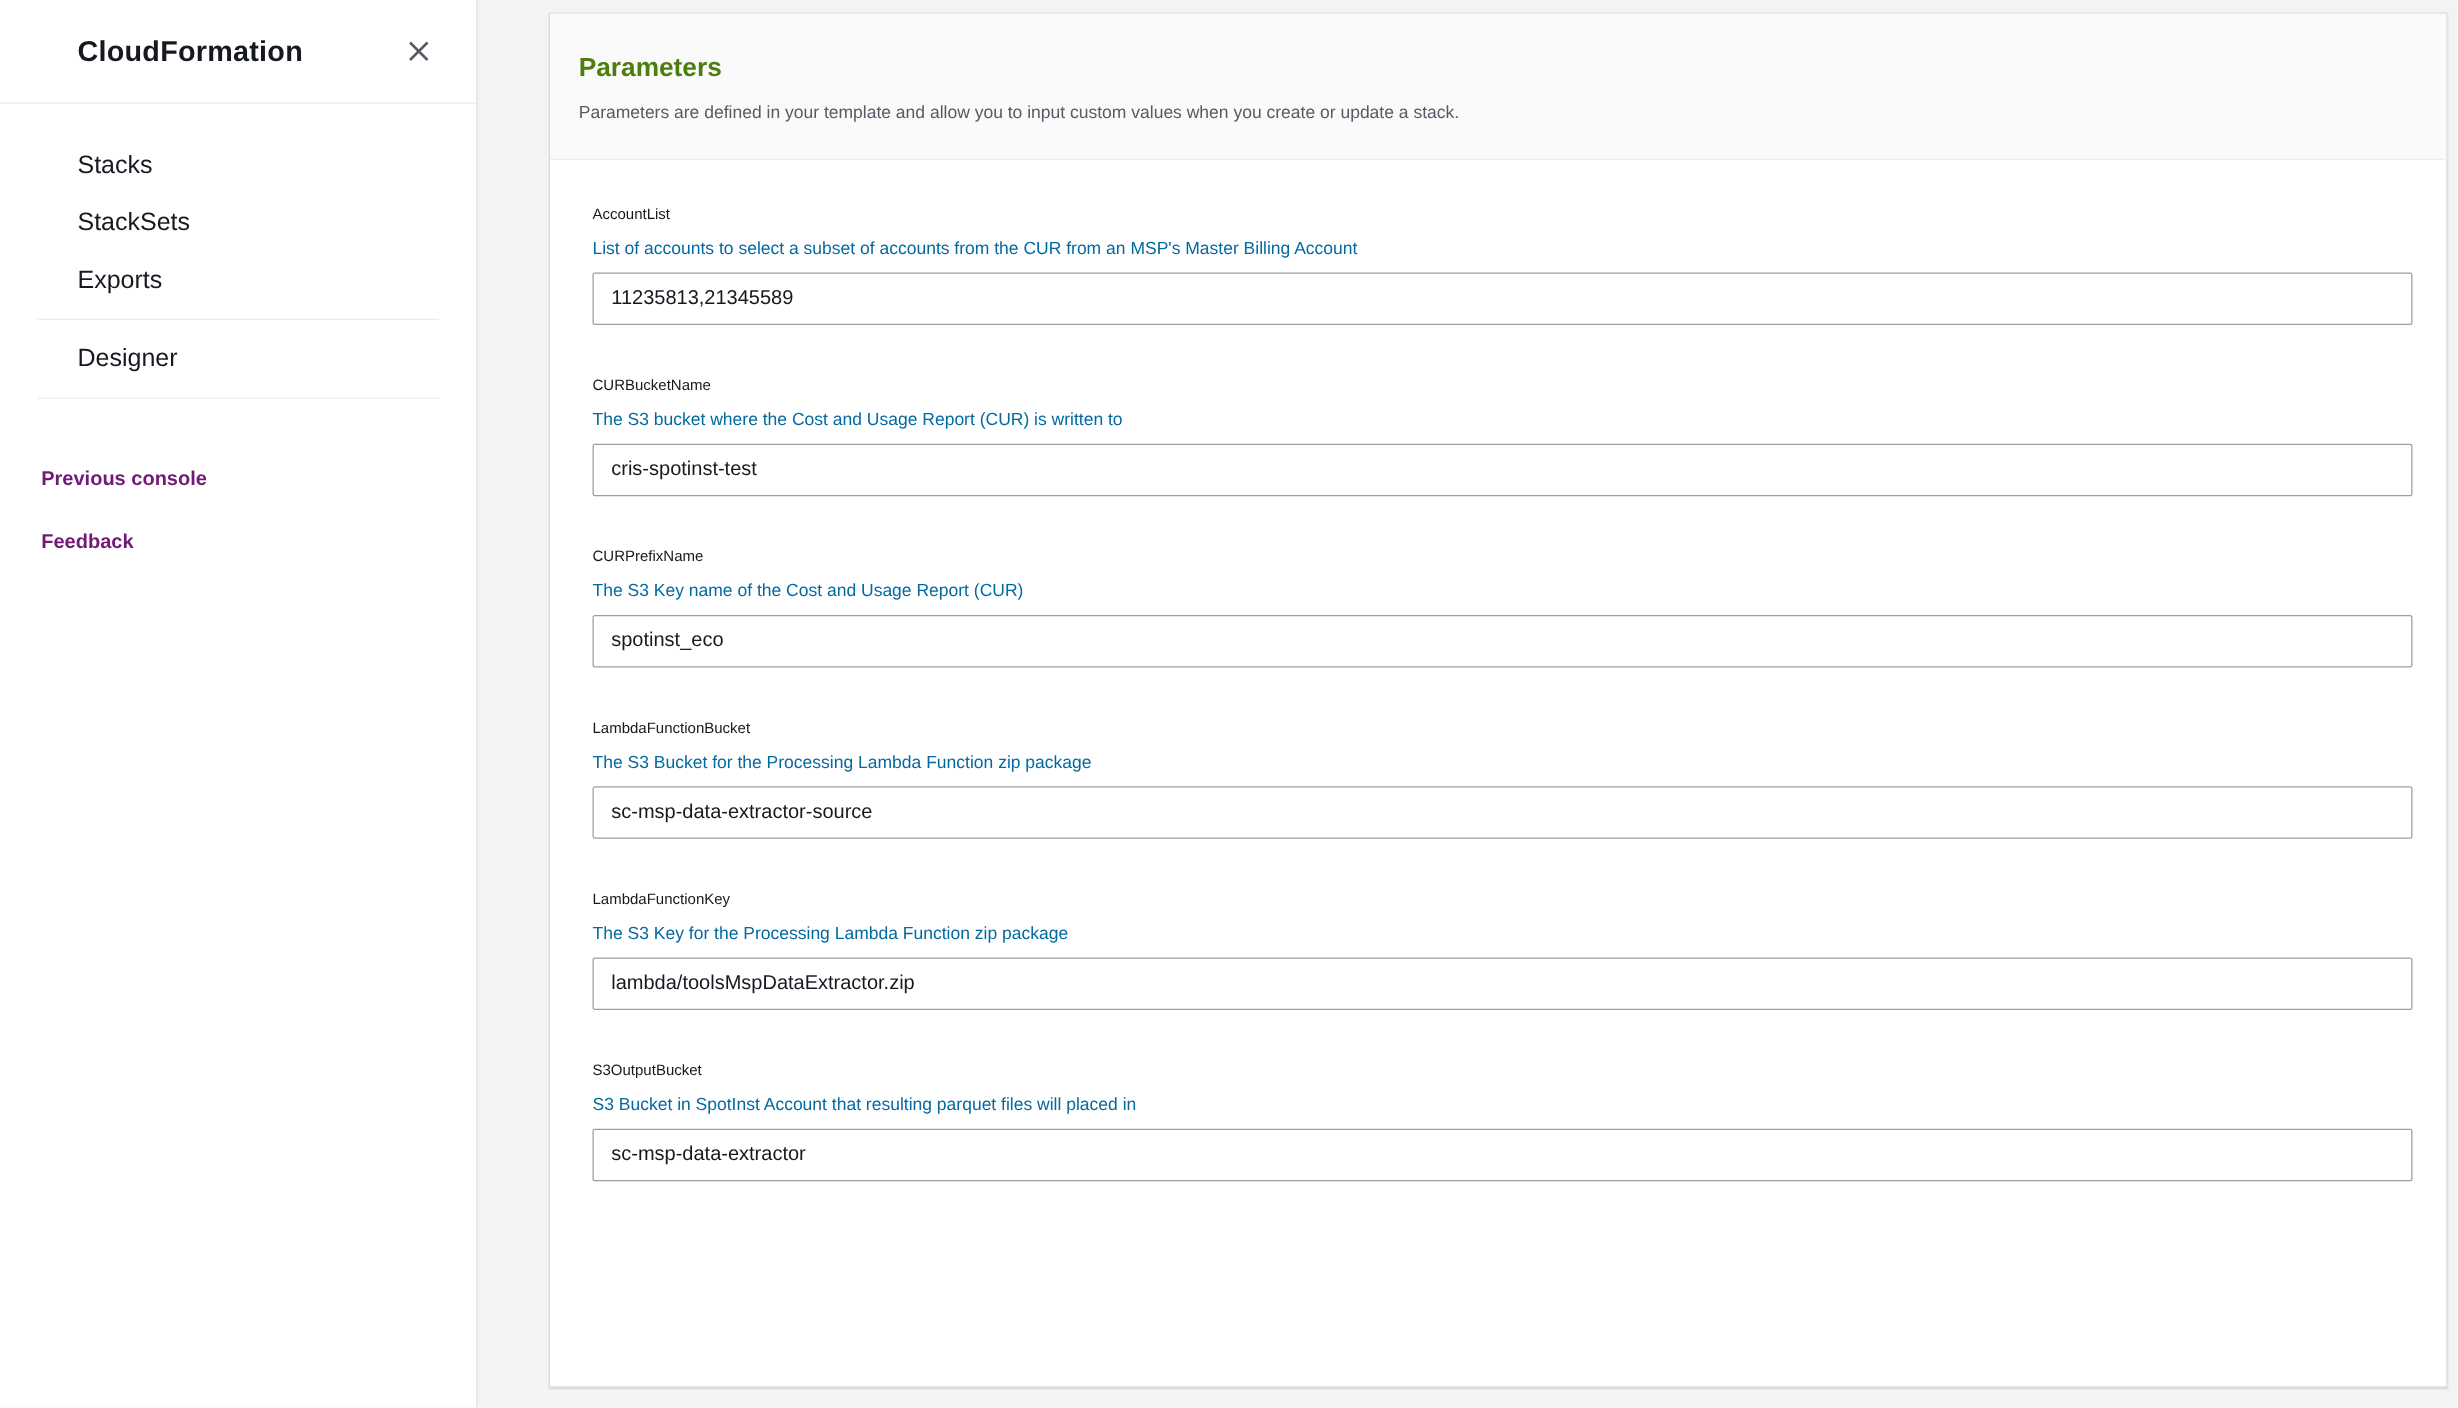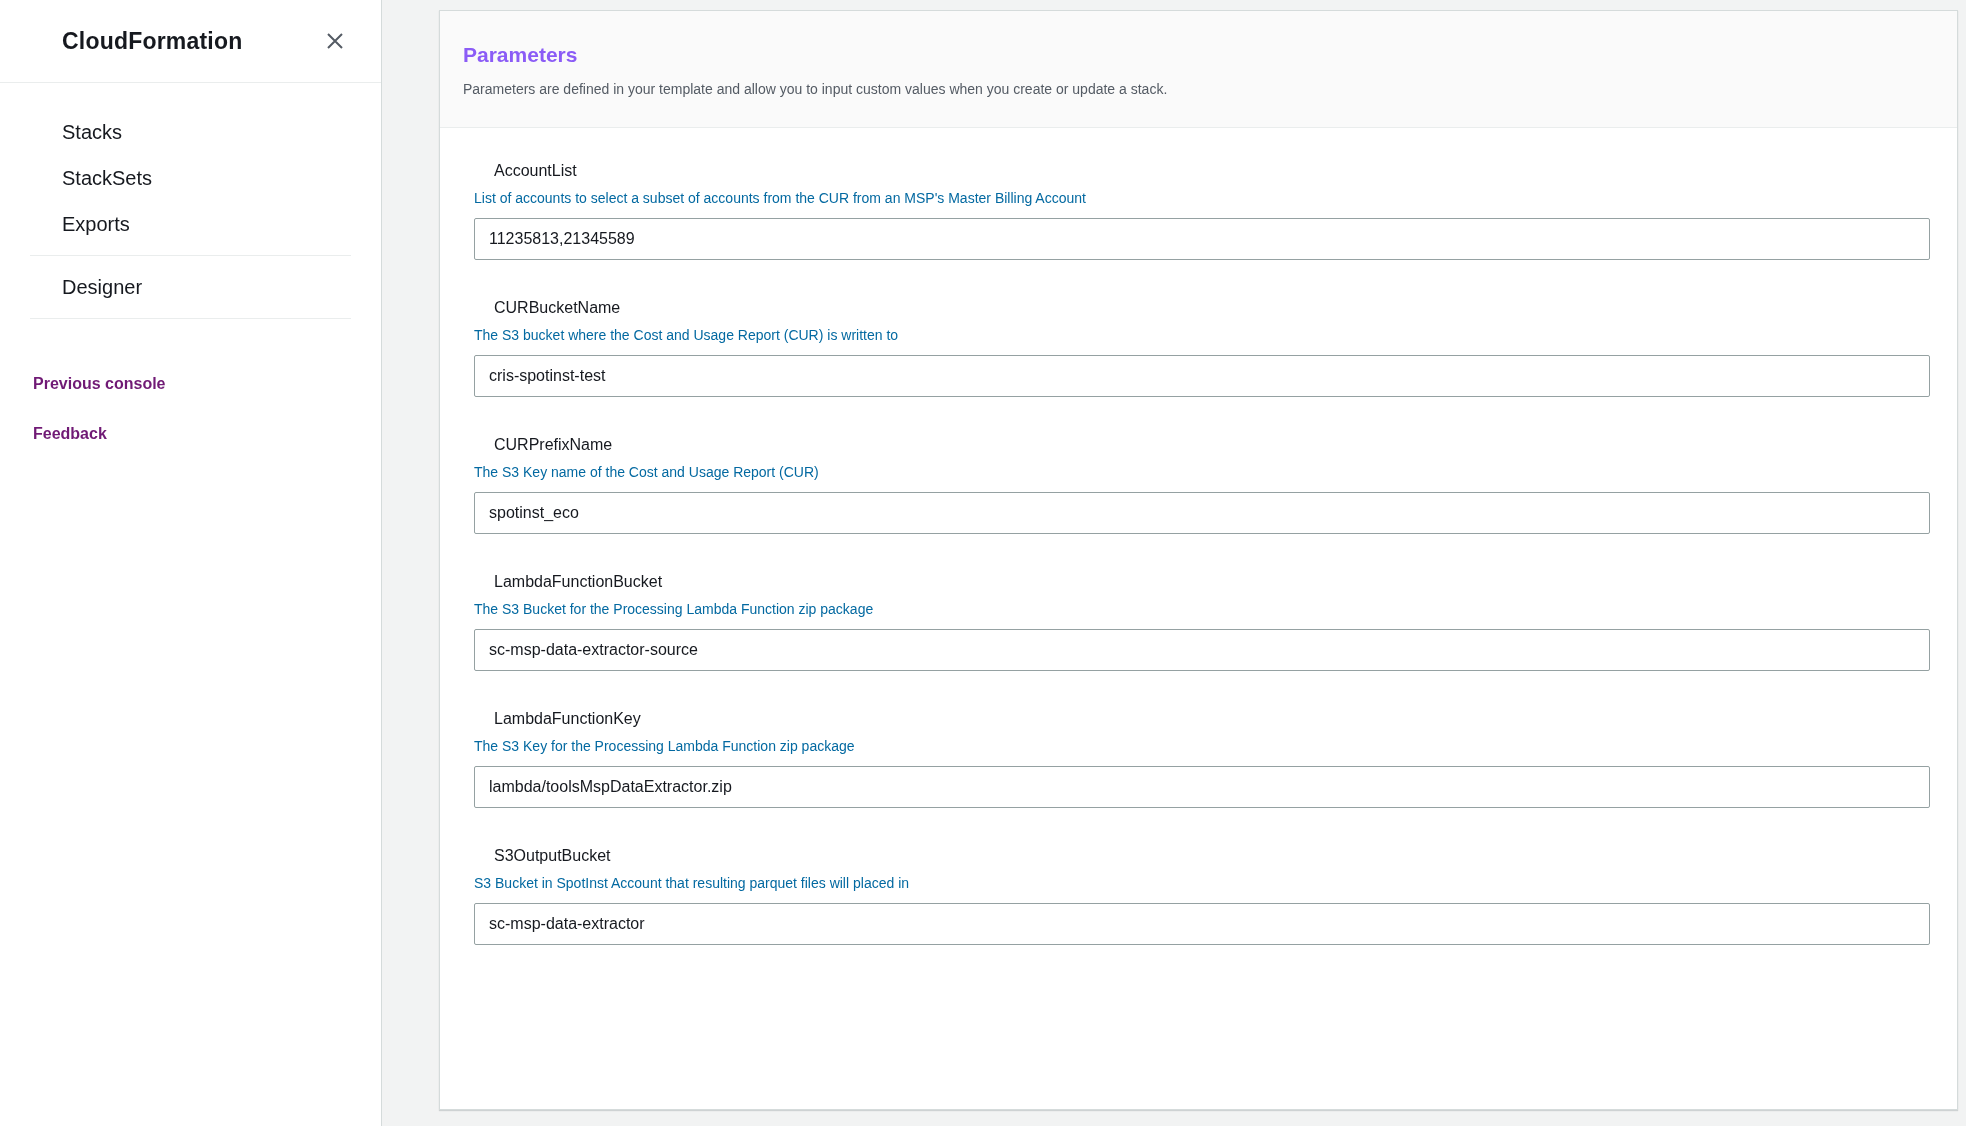--- a/index.html
+++ b/index.html
@@ -64,30 +64,30 @@
     box-shadow: 0 1px 1px 0 rgba(0, 28, 36, 0.15);
     height: 1100px;
   }
   .card-header {
     background: #fafafa;
     border-bottom: 1px solid #eaeded;
     padding: 30px 24px 28px 23px;
   }
   .card-title {
     font-size: 21px; font-weight: 700; margin: 0 0 10px 0;
-    line-height: 28px; color: #8b5cf6;
+    line-height: 28px; color: #4d7c0f;
   }
   .card-subtitle {
     font-size: 14px; margin: 0; line-height: 20px; color: #545b64;
   }
   .card-body { padding: 32px 27px 0 34px; }
 
   .field { margin-bottom: 37px; }
   .field-label {
-    font-size: 16px; line-height: 22px; color: #16191f; margin-bottom: 6px; margin-left: 20px;
+    font-size: 12px; line-height: 22px; color: #16191f; margin-bottom: 6px;
   }
   .field-desc {
     font-size: 14px; line-height: 20px; color: #0369a1; margin-bottom: 10px;
   }
   .field-input {
     display: block; width: 100%; height: 42px;
     border: 1px solid #95a1a2; border-radius: 2px;
     padding: 0 14px; font-size: 16px; color: #16191f;
     font-family: "Liberation Sans", sans-serif;
     background: #ffffff; outline: none;

